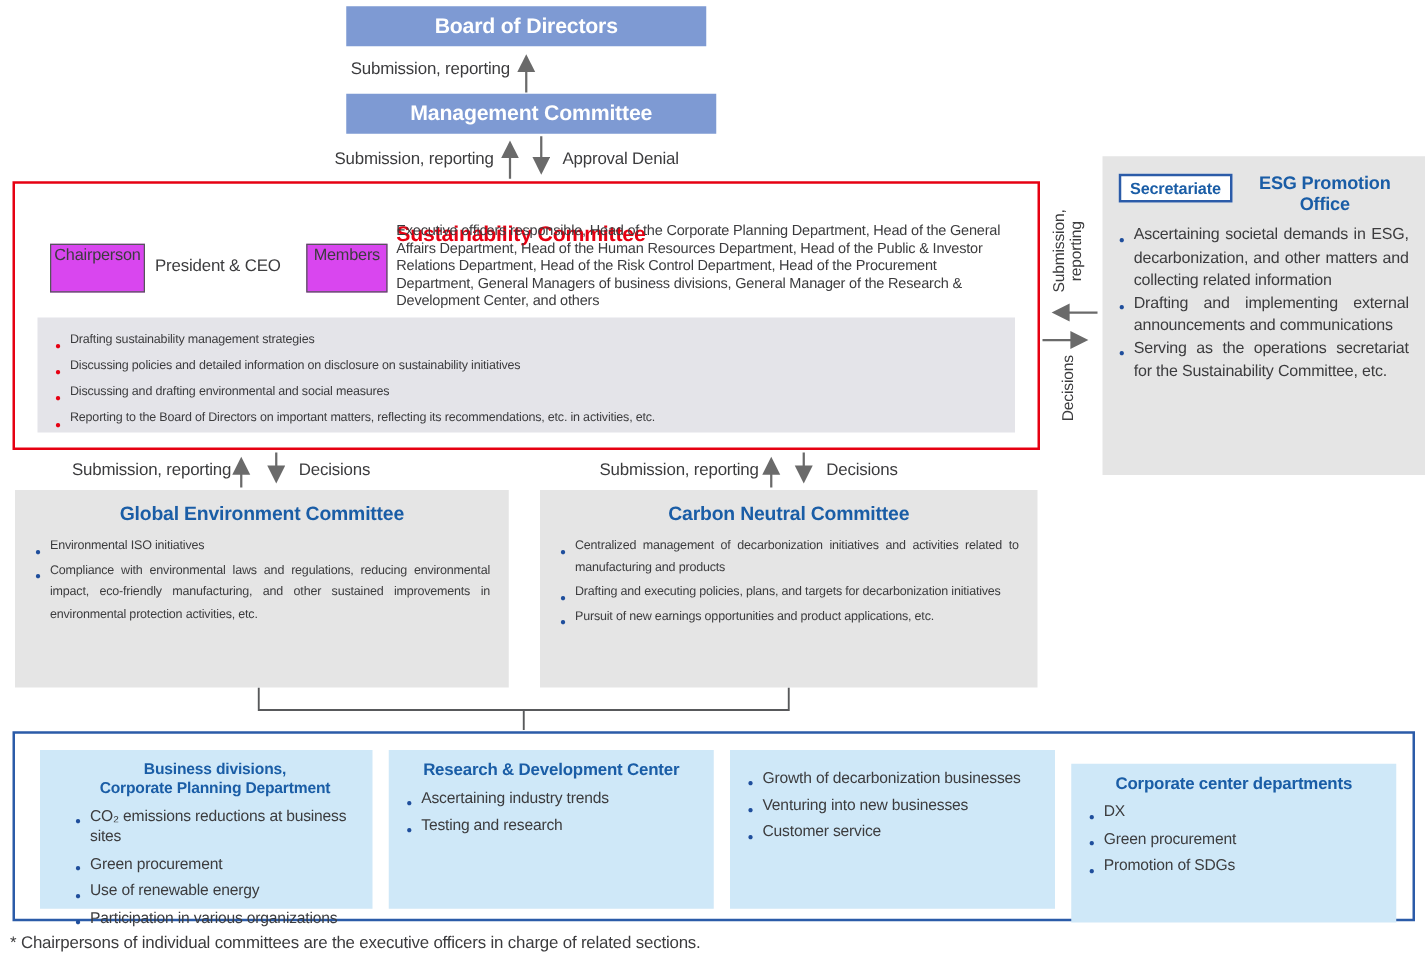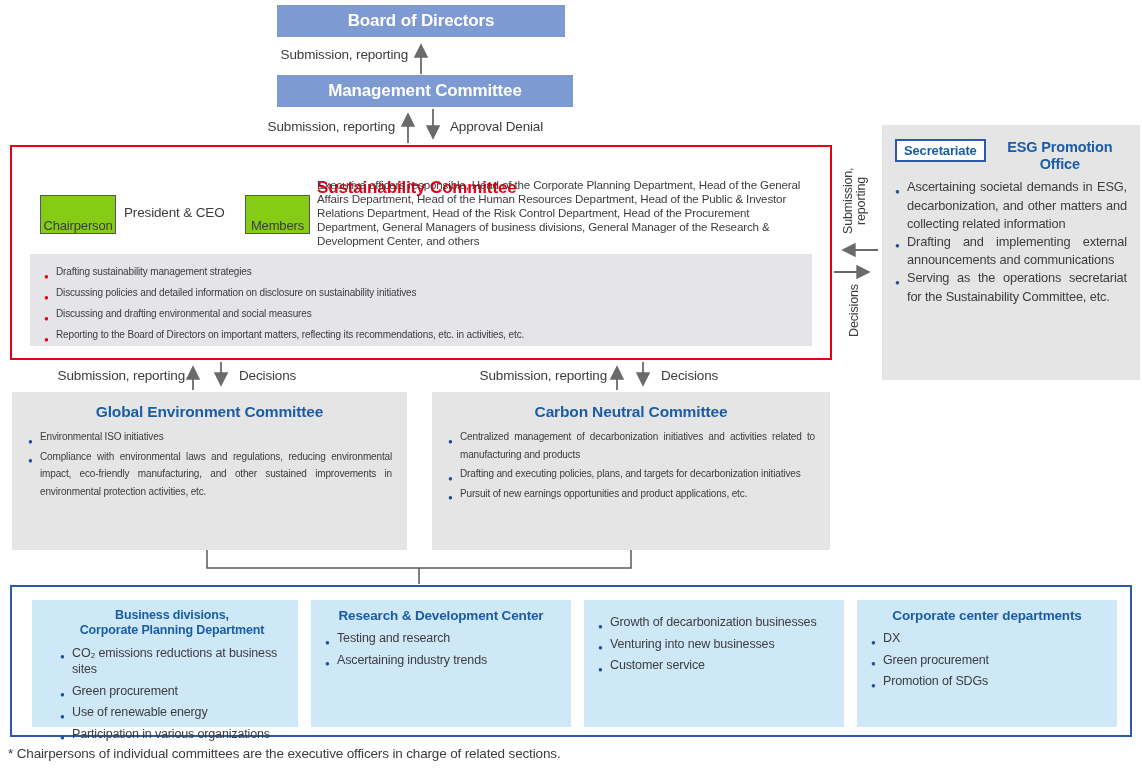--- a/index.html
+++ b/index.html
@@ -12,21 +12,21 @@
   .bluebar{
     background:#7e9ad3;color:#fff;font-weight:bold;font-size:17px;
     display:flex;align-items:center;justify-content:center;
   }
   .flowlabel{font-size:13.5px;color:#3c3c3e;white-space:nowrap;}
   .right{text-align:right;}
   .redbox{border:2px solid #e60012;background:#fff;}
   .sus-title{color:#e60012;font-weight:bold;font-size:17px;white-space:nowrap;margin-top:24px;}
   .members-text{font-size:11.6px;line-height:1.2;color:#3c3c3e;}
   .labelbox{
-    background:#84cc16;border:1px solid #55565a;display:flex;align-items:flex-end;
+    background:#d946ef;border:1px solid #55565a;display:flex;align-items:flex-start;
     justify-content:center;font-size:13px;color:#3c3c3e;
   }
   .plain{font-size:13.5px;color:#3c3c3e;white-space:nowrap;}
   .graypanel{background:#e4e4e9;padding:8px 14px;box-sizing:border-box;}
   ul.blist{list-style:none;margin:0;padding:0;}
   ul.blist li{position:relative;padding-left:12px;margin:0 0 2px 0;font-size:10px;line-height:19px;}
   ul.blist li::before{content:"●";position:absolute;left:0;top:4.5px;font-size:8px;}
   ul.red-dots li::before{color:#e60012;}
   ul.blue-dots li::before{color:#1f4e9c;}
   .lightbox{background:#e5e5e5;box-sizing:border-box;}
@@ -171,35 +171,35 @@
           <li>Green procurement</li>
           <li>Use of renewable energy</li>
           <li>Participation in various organizations</li>
         </ul>
     </div>
 
     <div class="abs dept-box" style="left:299px;top:13px;width:260px;height:127px;">
       <div class="dept-title">Research &amp; Development Center</div>
       <ul class="blist blue-dots">
 
-      <li>Testing and research</li>
-          <li>Ascertaining industry trends</li>
+      <li>Ascertaining industry trends</li>
+          <li>Testing and research</li>
         </ul>
     </div>
 
     <div class="abs dept-box" style="left:572px;top:13px;width:260px;height:127px;">
       <ul class="blist blue-dots">
 
       <li>Growth of decarbonization businesses</li>
           <li>Venturing into new businesses</li>
           <li>Customer service</li>
         </ul>
     </div>
 
-    <div class="abs dept-box" style="left:845px;top:13px;width:260px;height:127px;">
+    <div class="abs dept-box" style="left:845px;top:24px;width:260px;height:127px;">
       <div class="dept-title">Corporate center departments</div>
       <ul class="blist blue-dots">
 
       <li>DX</li>
           <li>Green procurement</li>
           <li>Promotion of SDGs</li>
         </ul>
     </div>
   </div>
 

